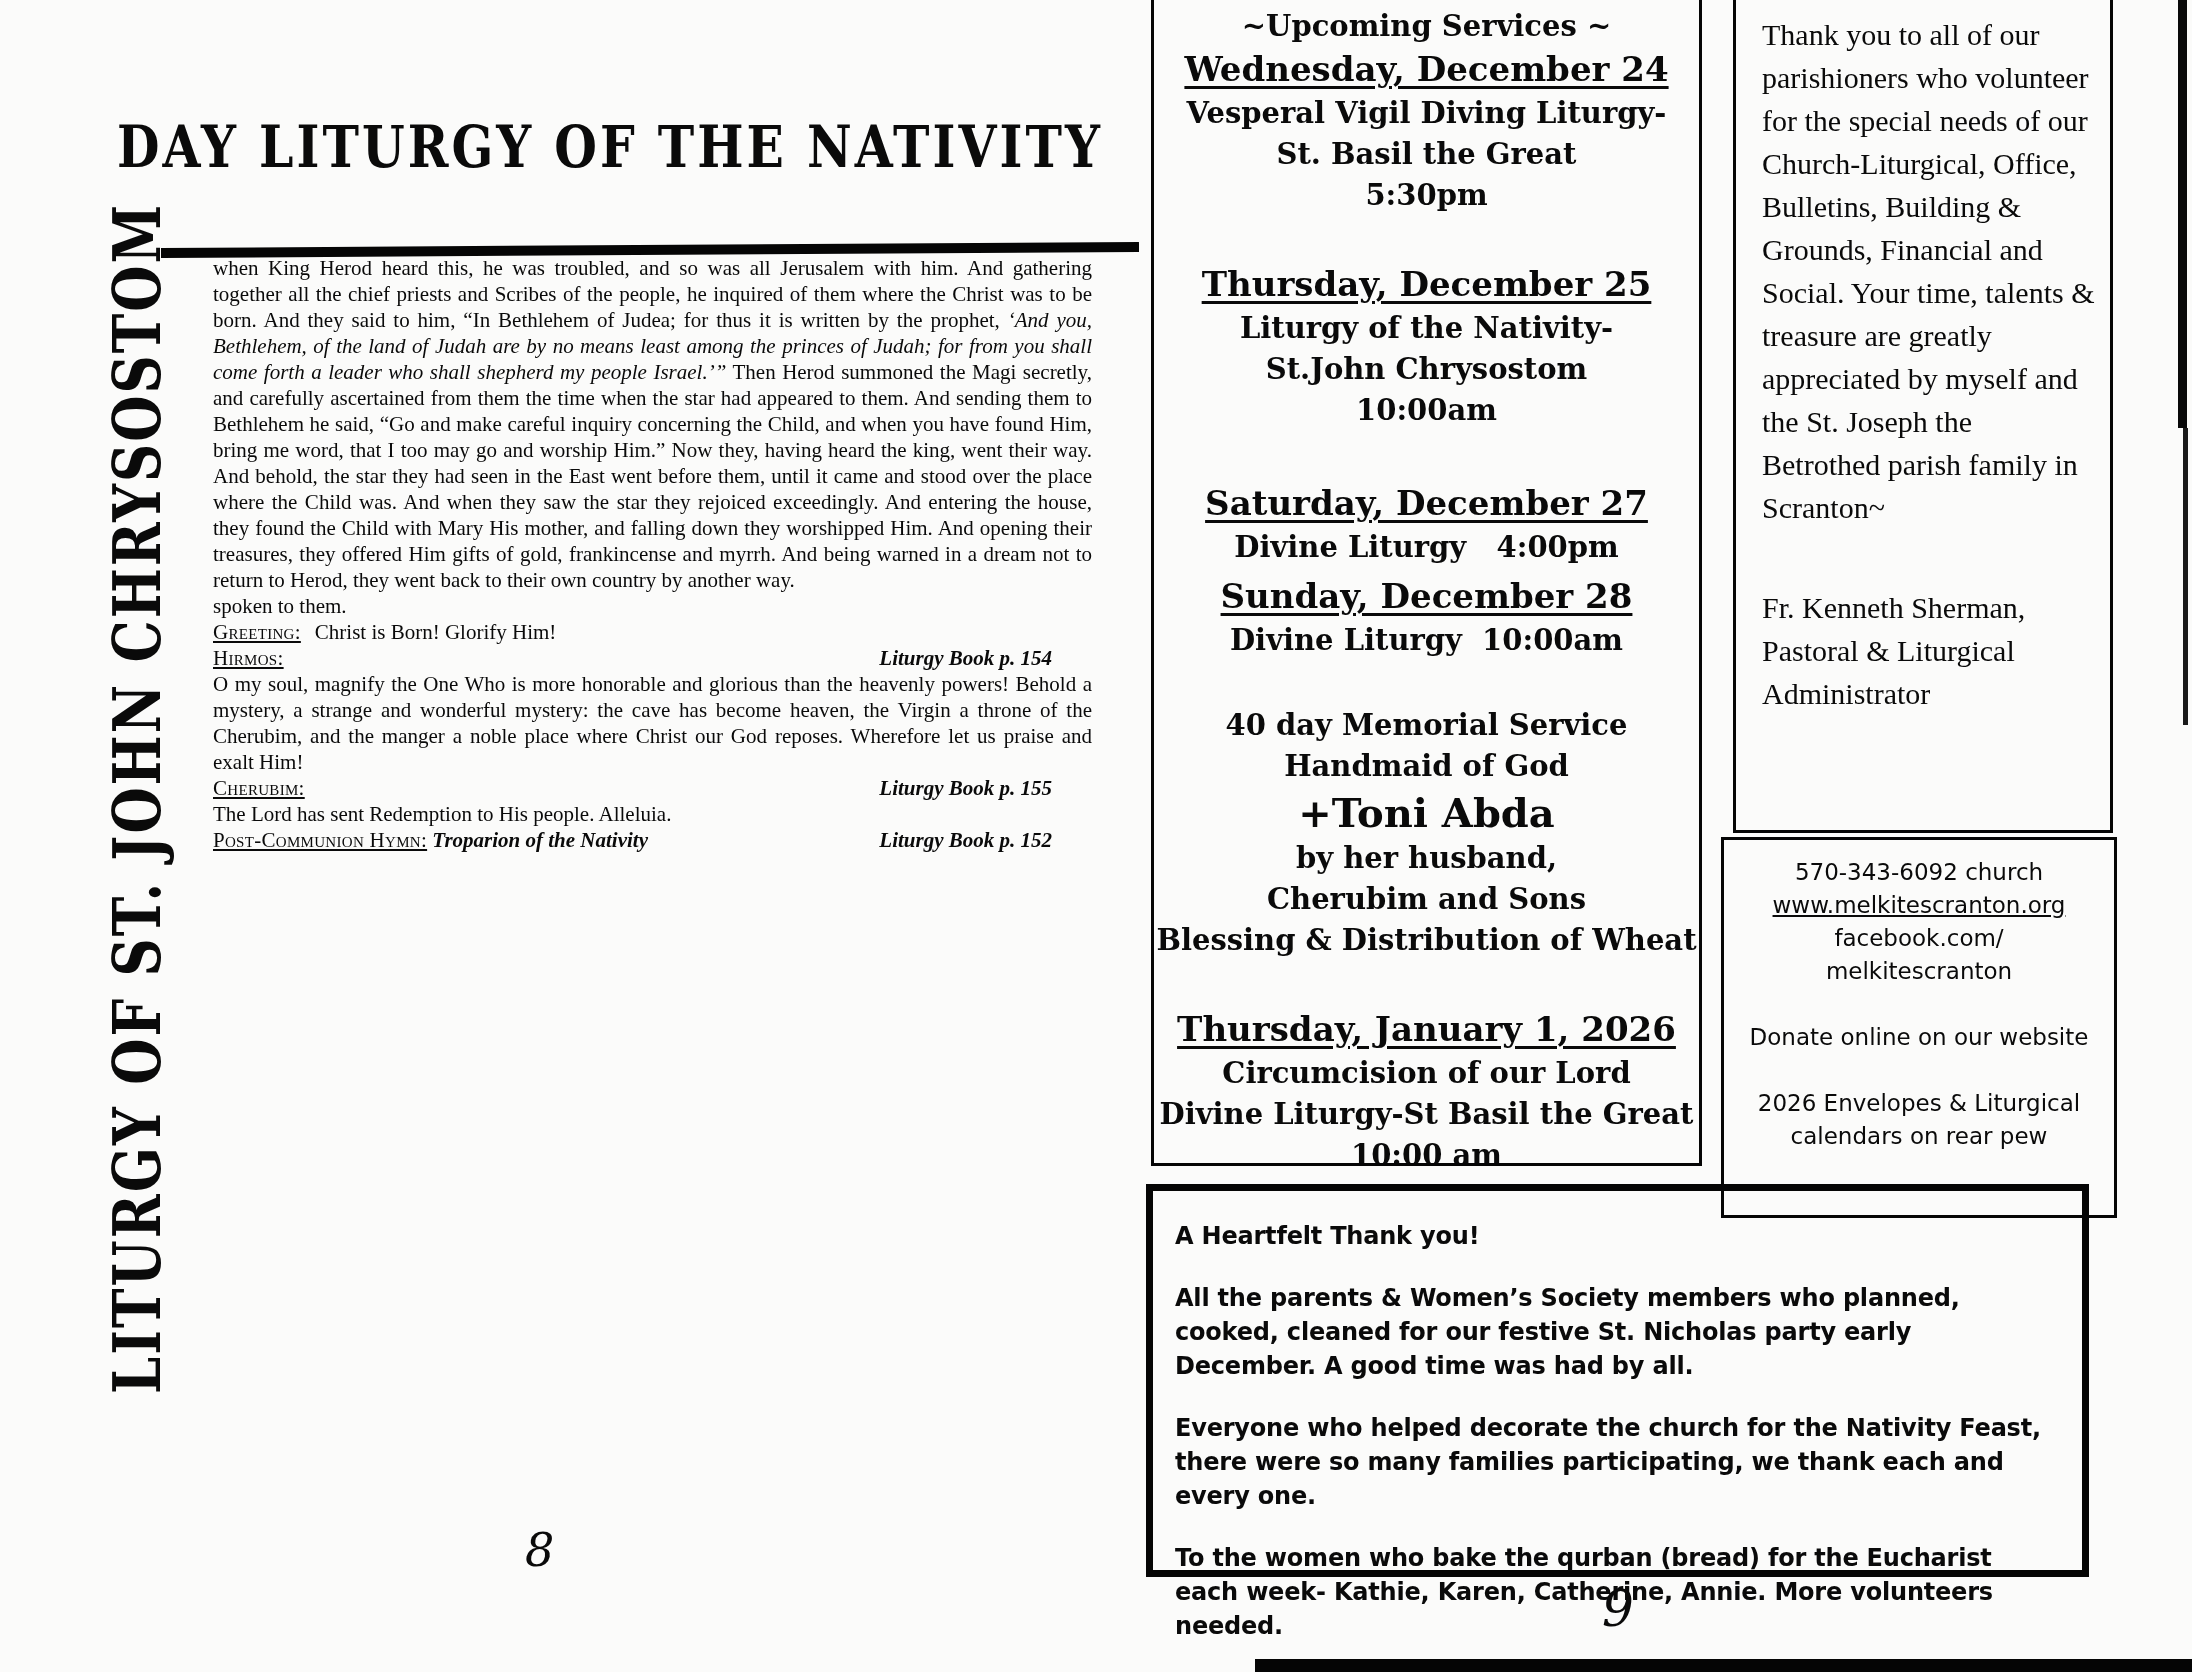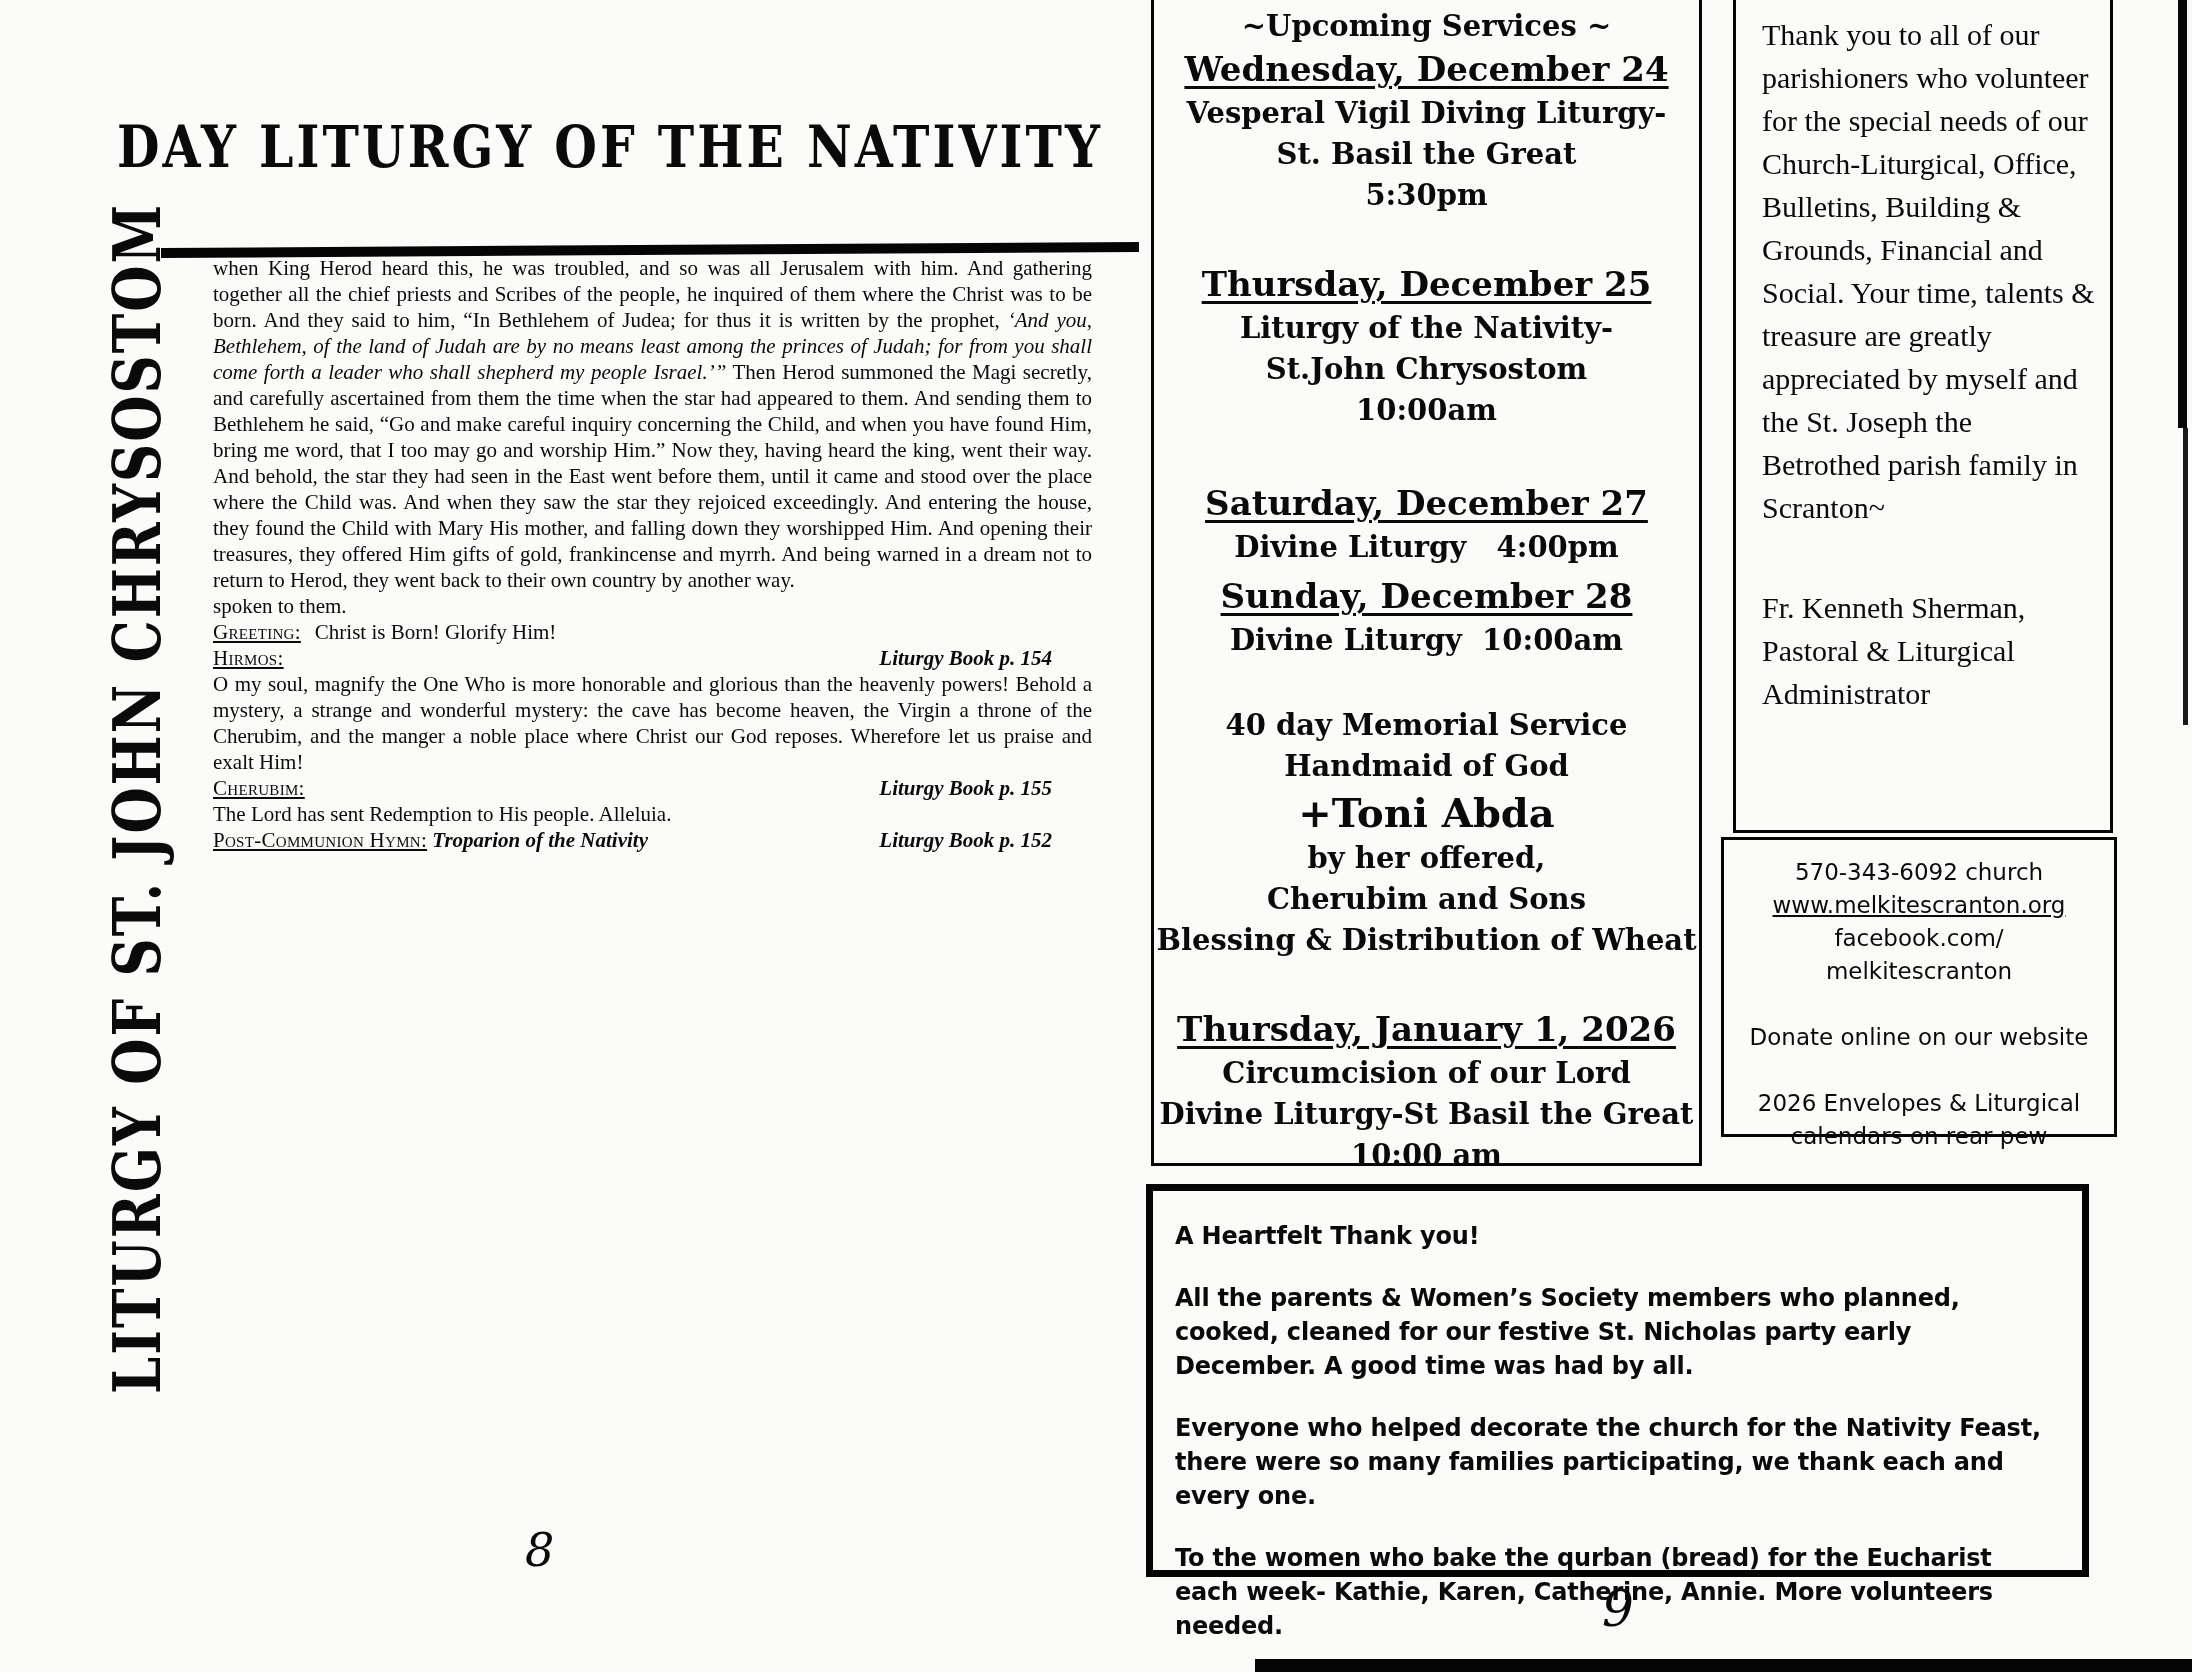--- a/index.html
+++ b/index.html
@@ -35,21 +35,21 @@
   .svc-entry.tight{margin-bottom:4px;margin-top:48px;}
   .svc-heading{font-size:34px;line-height:48px;text-decoration:underline;text-decoration-thickness:3px;text-underline-offset:5px;}
   .svc-line{font-size:29px;line-height:41px;}
   .svc-line.big{font-size:40px;line-height:51px;}
 
   
   .vol{position:absolute;left:1733px;top:-8px;width:380px;height:841px;border:3px solid #050505;box-sizing:border-box;
     padding:18px 14px 0 26px;font-size:30px;line-height:43px;}
   .vol .sig{margin-top:57px;}
 
-  .contact{position:absolute;left:1721px;top:837px;width:396px;height:300px;border:3px solid #050505;box-sizing:border-box;
+  .contact{position:absolute;left:1721px;top:837px;width:396px;height:381px;border:3px solid #050505;box-sizing:border-box;
     text-align:center;font-family:"DejaVu Sans",sans-serif;font-size:23px;line-height:33px;padding-top:16px;}
   .contact .u{text-decoration:underline;}
   .contact .gap{height:33px;}
 
   .heart{position:absolute;left:1146px;top:1184px;width:943px;height:393px;border:7px solid #050505;box-sizing:border-box;
     padding:28px 24px 0 22px;font-family:"DejaVu Sans",sans-serif;font-weight:700;font-size:24px;line-height:34px;
     letter-spacing:-0.2px;}
   .heart p{margin:0 0 28px 0;}
 
   
@@ -121,21 +121,21 @@
 
     <div class="svc-entry">
       <div class="svc-heading">Sunday, December 28</div>
       <div class="svc-line">Divine Liturgy &nbsp;10:00am</div>
     </div>
 
     <div class="svc-entry">
       <div class="svc-line">40 day Memorial Service</div>
       <div class="svc-line">Handmaid of God</div>
       <div class="svc-line big">+Toni Abda</div>
-      <div class="svc-line">by her offered,</div>
+      <div class="svc-line">by her husband,</div>
       <div class="svc-line">Cherubim and Sons</div>
       <div class="svc-line">Blessing &amp; Distribution of Wheat</div>
     </div>
 
     <div class="svc-entry">
       <div class="svc-heading">Thursday, January 1, 2026</div>
       <div class="svc-line">Circumcision of our Lord</div>
       <div class="svc-line">Divine Liturgy-St Basil the Great</div>
       <div class="svc-line">10:00 am</div>
     </div>

